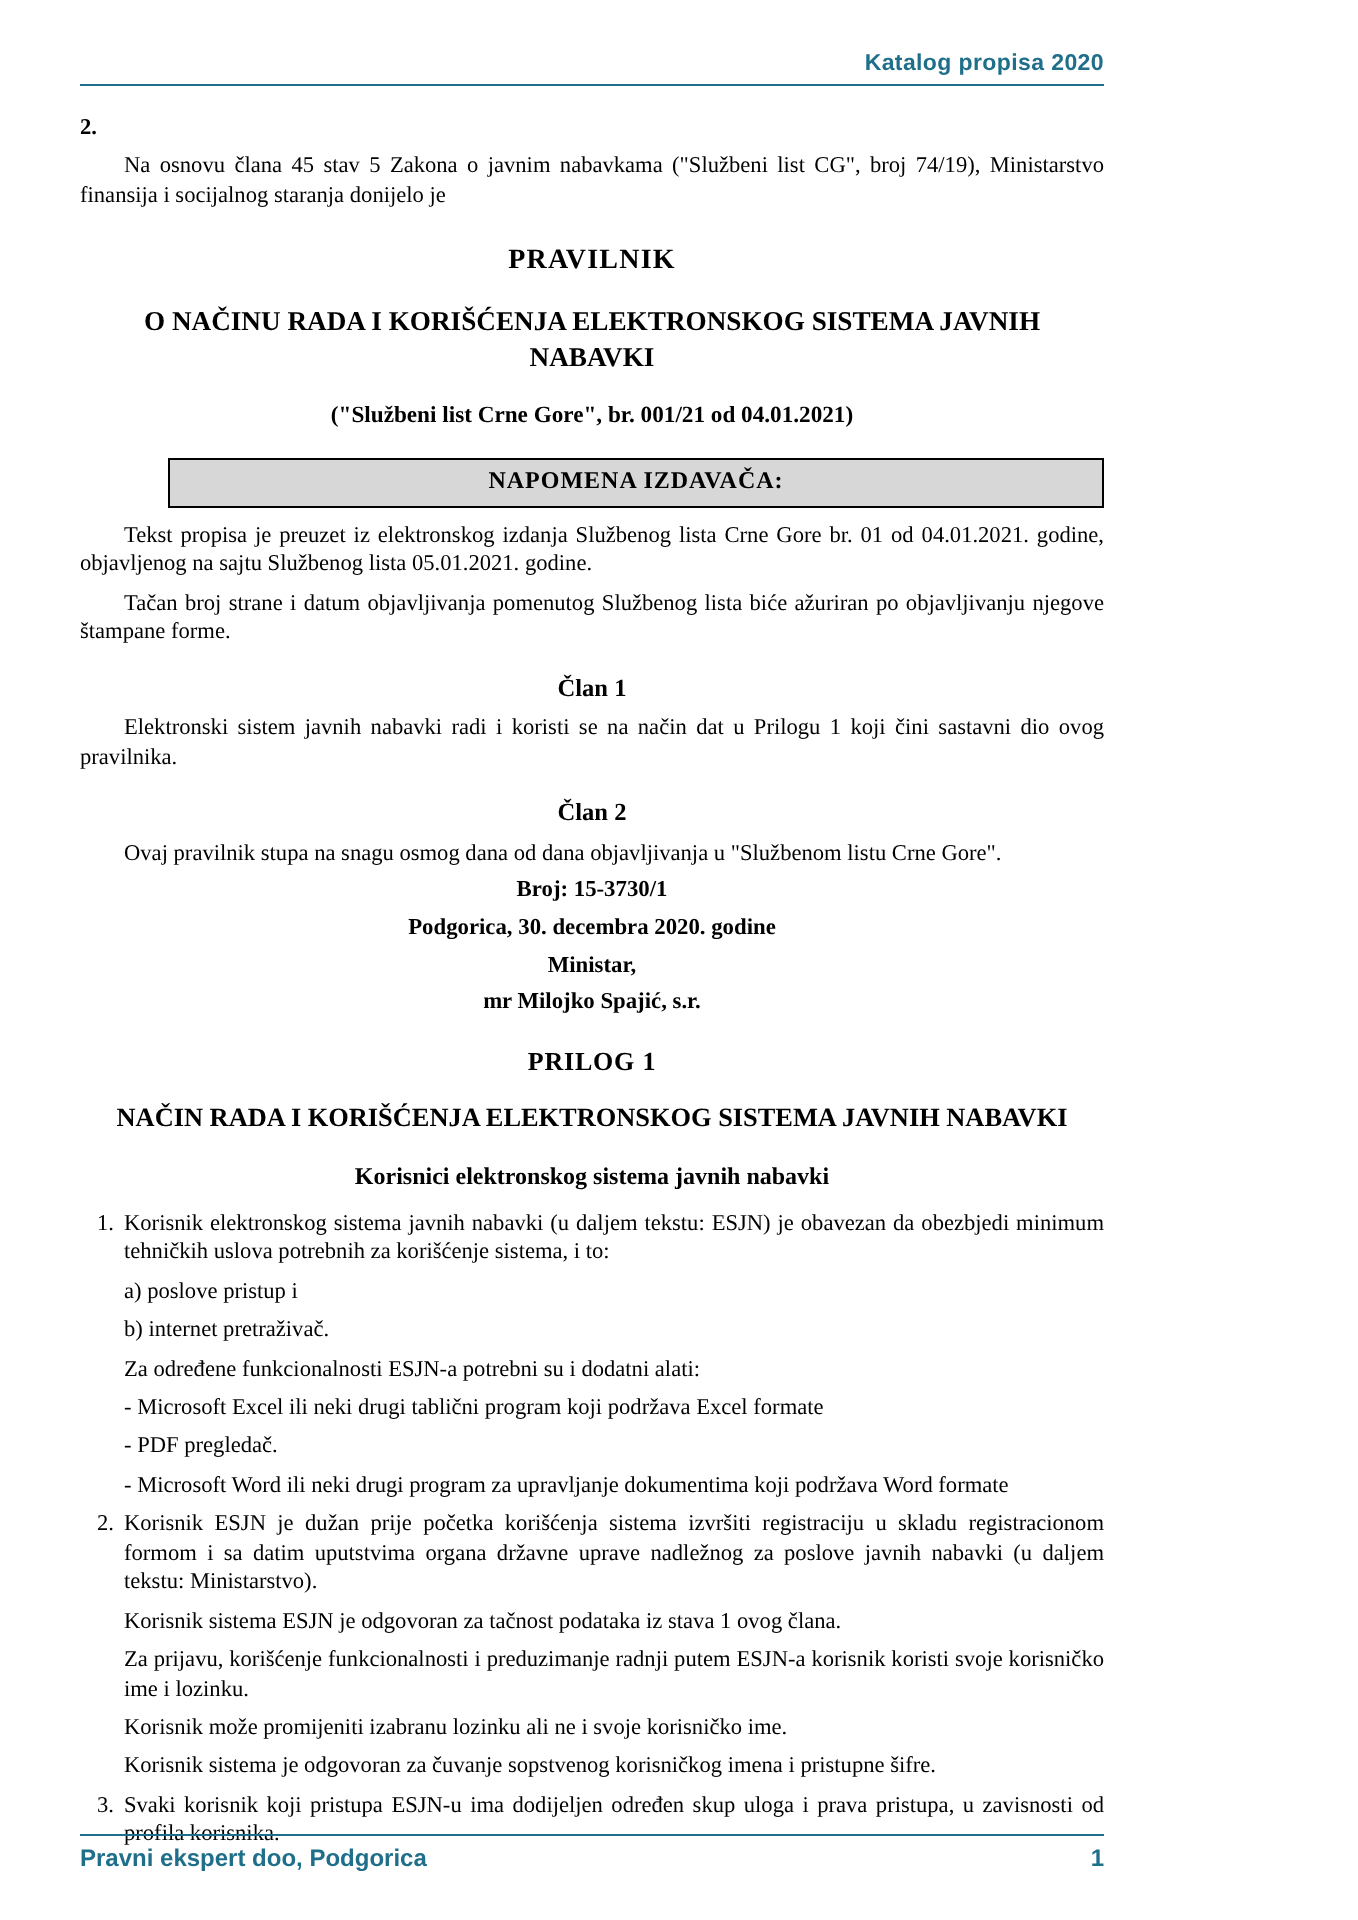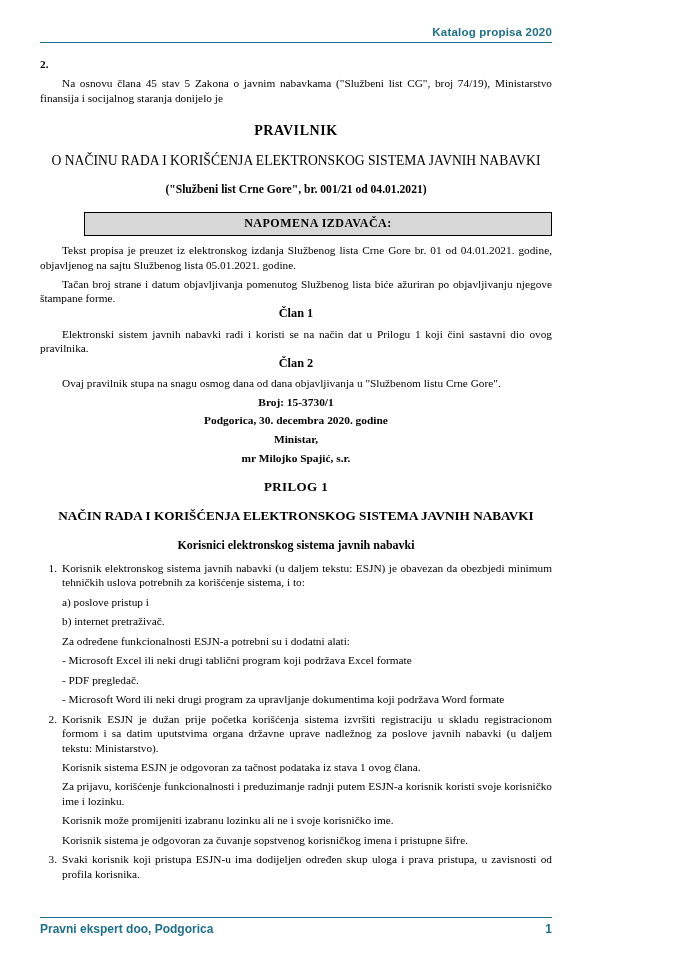--- a/index.html
+++ b/index.html
@@ -54,21 +54,21 @@
   }
   .title-main {
     text-align: center;
     font-weight: bold;
     font-size: 14px;
     letter-spacing: 0.6px;
     margin-top: 17px;
   }
   .title-sub {
     text-align: center;
-    font-weight: normal;
+    font-weight: bold;
     font-size: 13.6px;
     margin-top: 12px;
     line-height: 1.3;
   }
   .title-ref {
     text-align: center;
     font-weight: bold;
     font-size: 11.6px;
     margin-top: 13px;
   }
@@ -83,20 +83,21 @@
     letter-spacing: 0.5px;
     margin-left: 44px;
   }
   .notice-body {
     margin-top: 7px;
   }
   .clan {
     text-align: center;
     font-weight: bold;
     font-size: 12.3px;
+    margin-top: 13px;
   }
   .center-line {
     text-align: center;
     font-weight: bold;
     font-size: 11.4px;
     margin-top: 4px;
   }
   .prilog {
     text-align: center;
     font-weight: bold;

